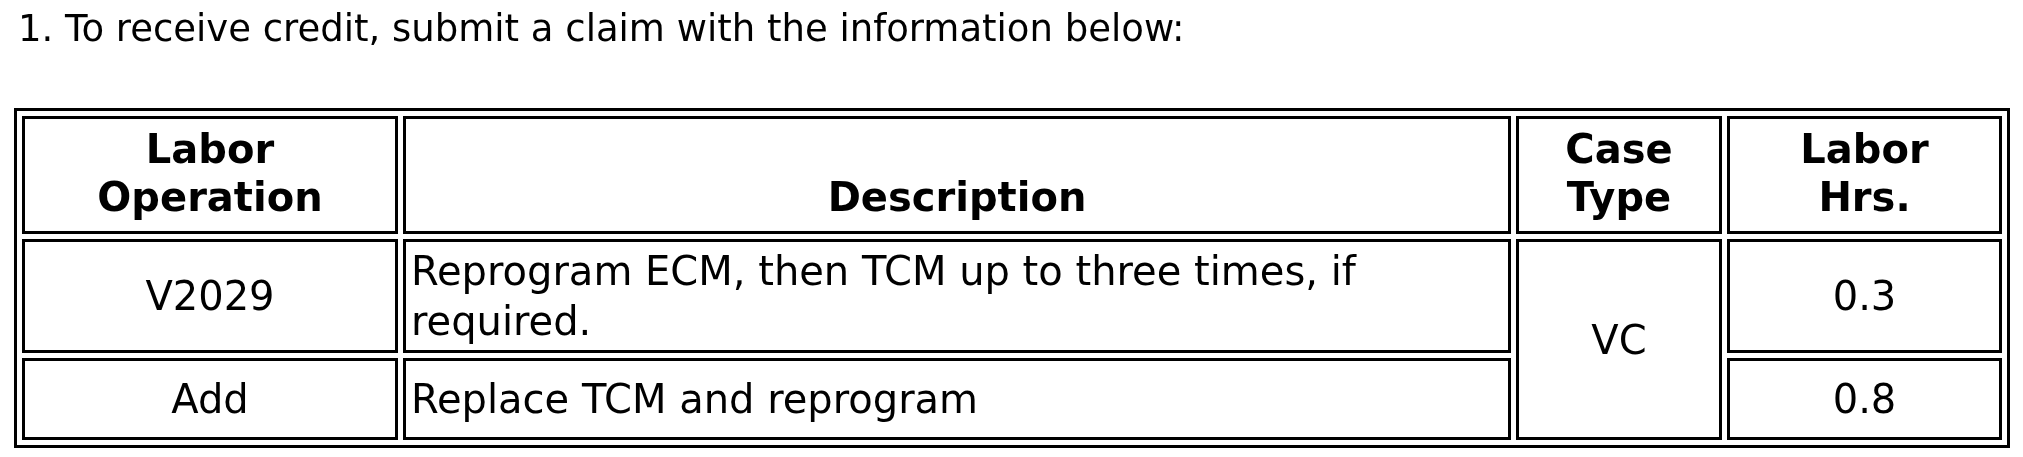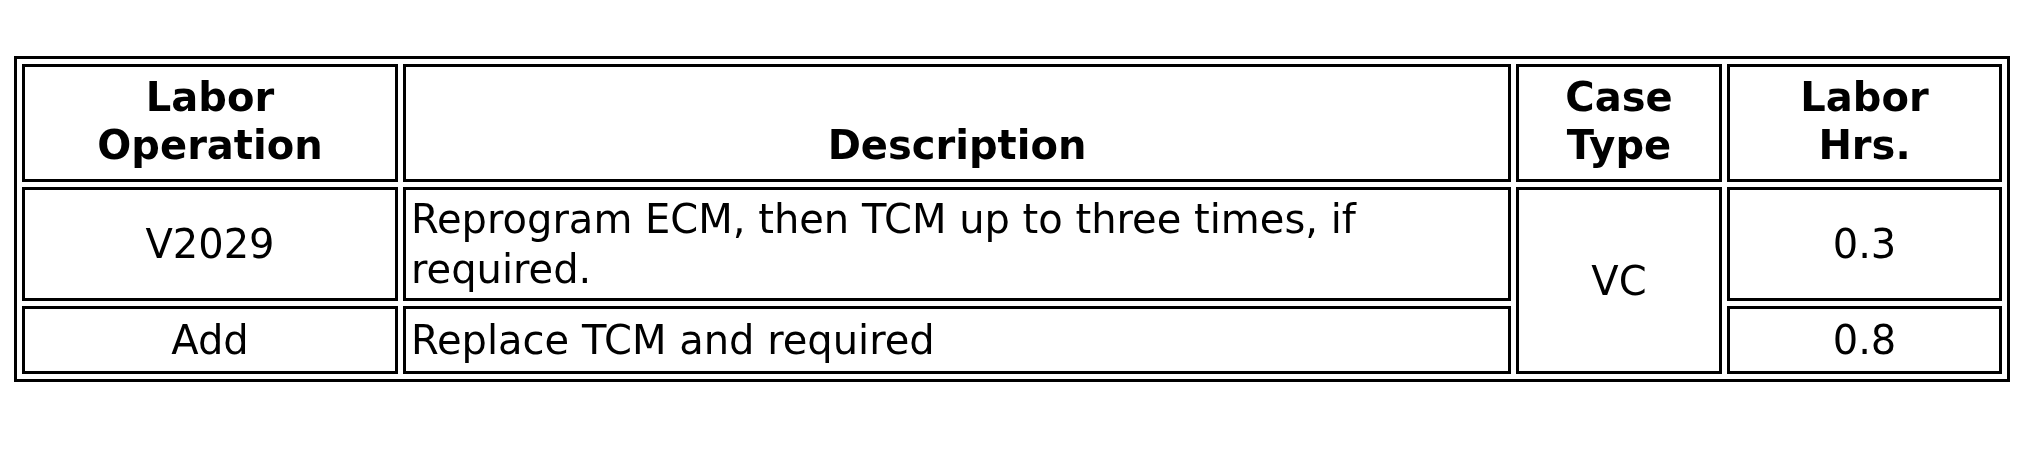--- a/index.html
+++ b/index.html
@@ -49,27 +49,28 @@
     line-height: 1.25;
     text-align: center;
     vertical-align: middle;
     padding: 2px;
   }
   .claim-table td.desc {
     text-align: left;
     padding: 2px 16px 2px 5px;
   }
   tr.body-row-1 > td { height: 114px; }
-  tr.body-row-2 > td { height: 68px; margin-top: 40px; }
+  tr.body-row-2 > td { height: 82px; margin-top: 40px; }
 </style>
 </head>
 <body>
 
 <main>
 
+  <p class="instruction">1. To receive credit, submit a claim with the information below:</p>
 
   <table class="claim-table">
     <colgroup>
       <col style="width:376px">
       <col style="width:1108px">
       <col style="width:206px">
       <col style="width:275px">
     </colgroup>
     <thead>
       <tr>
@@ -84,19 +85,19 @@
     </thead>
     <tbody>
       <tr class="body-row-1">
         <td>V2029</td>
         <td class="desc">Reprogram ECM, then TCM up to three times, if required.</td>
         <td rowspan="2">VC</td>
         <td>0.3</td>
       </tr>
       <tr class="body-row-2">
         <td>Add</td>
-        <td class="desc">Replace TCM and required</td>
+        <td class="desc">Replace TCM and reprogram</td>
         <td>0.8</td>
       </tr>
     </tbody>
   </table>
 
 </main>
 
 </body></html>

